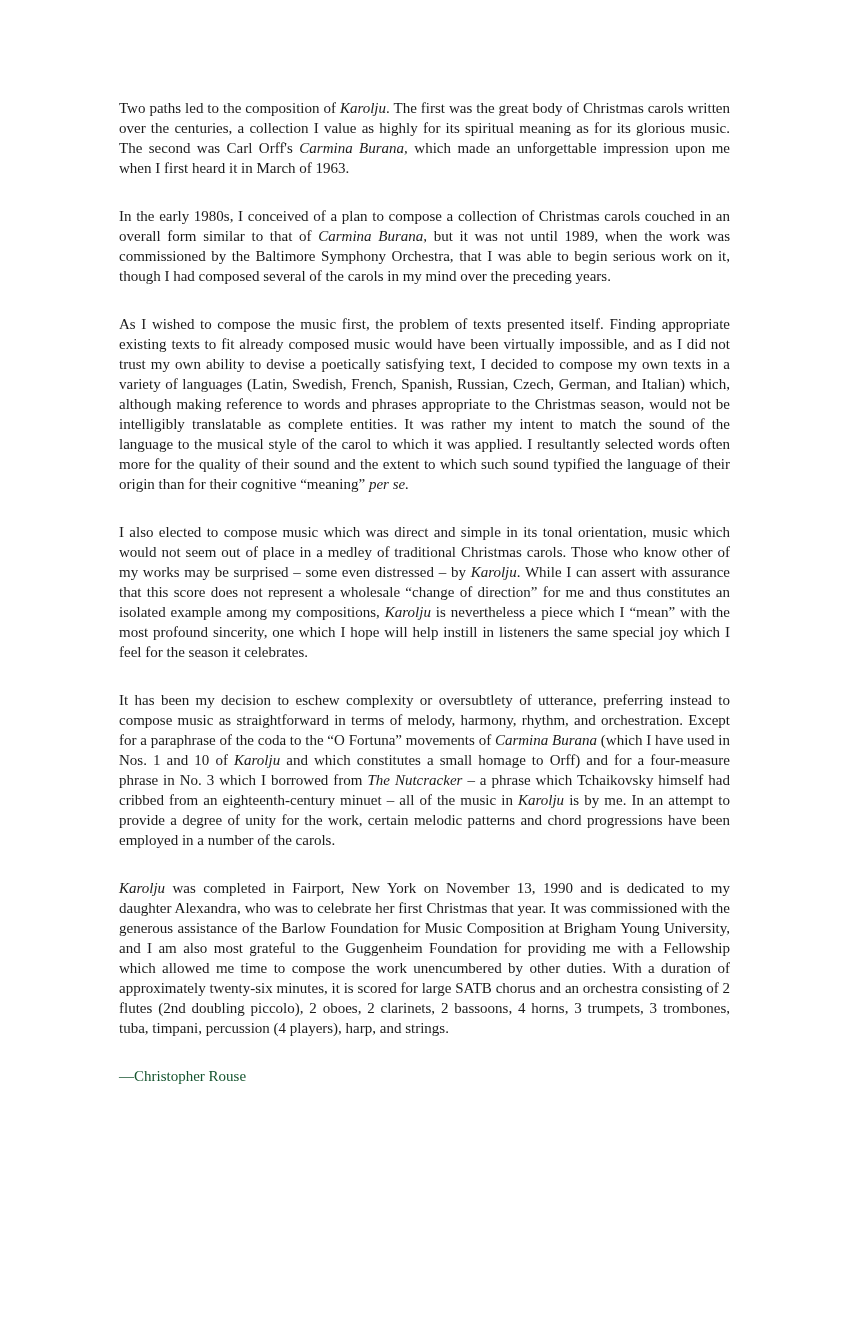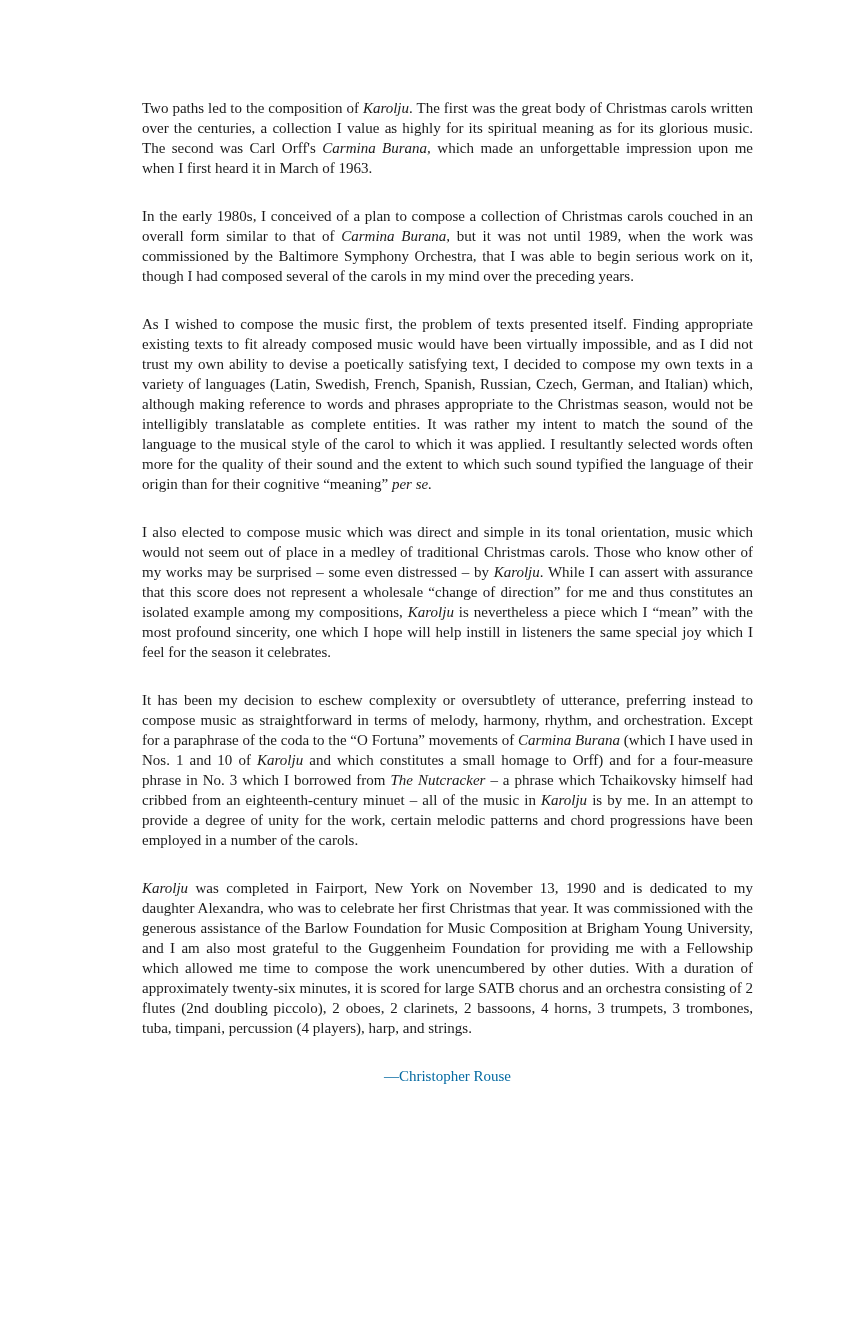--- a/index.html
+++ b/index.html
@@ -10,39 +10,39 @@
   .page {
     position: relative;
     width: 864px;
     height: 1344px;
     background: #ffffff;
     overflow: hidden;
     font-family: "Liberation Serif", "DejaVu Serif", serif;
   }
   .doc-body {
     position: absolute;
-    left: 142px;
+    left: 119px;
     top: 98px;
     width: 611px;
     color: #1a1a1a;
     font-size: 15px;
     line-height: 20px;
     text-align: justify;
   }
   .doc-body p.para {
     margin: 0 0 28px 0;
     padding: 0;
   }
   .doc-body p.para i {
     font-style: italic;
   }
   .signature {
-    text-align: center;
+    text-align: left;
     margin-top: 2px;
-    color: #0369a1;
+    color: #14532d;
     font-size: 15px;
     line-height: 20px;
   }
 </style>
 </head>
 <body>
 
 <div class="page">
   <div class="doc-body">
     <div id="paragraphs-container">

